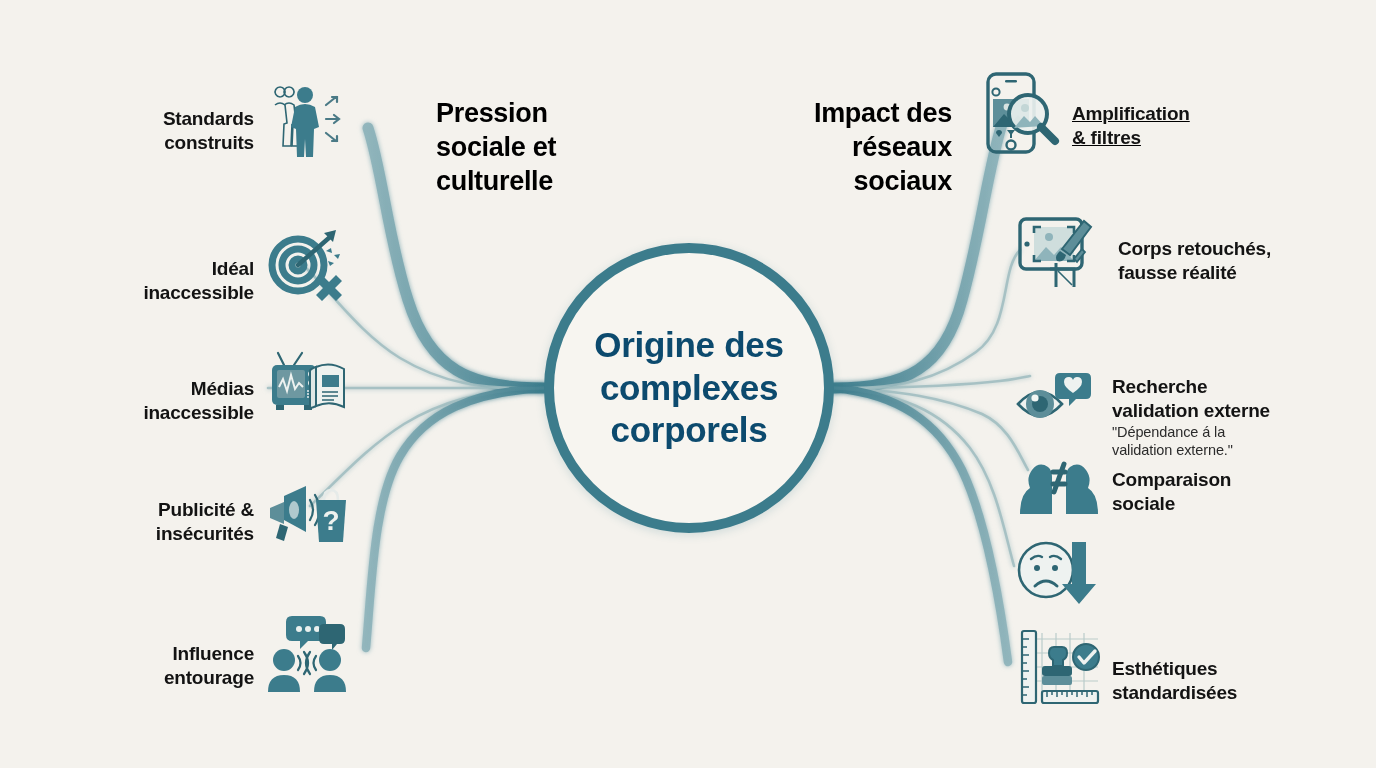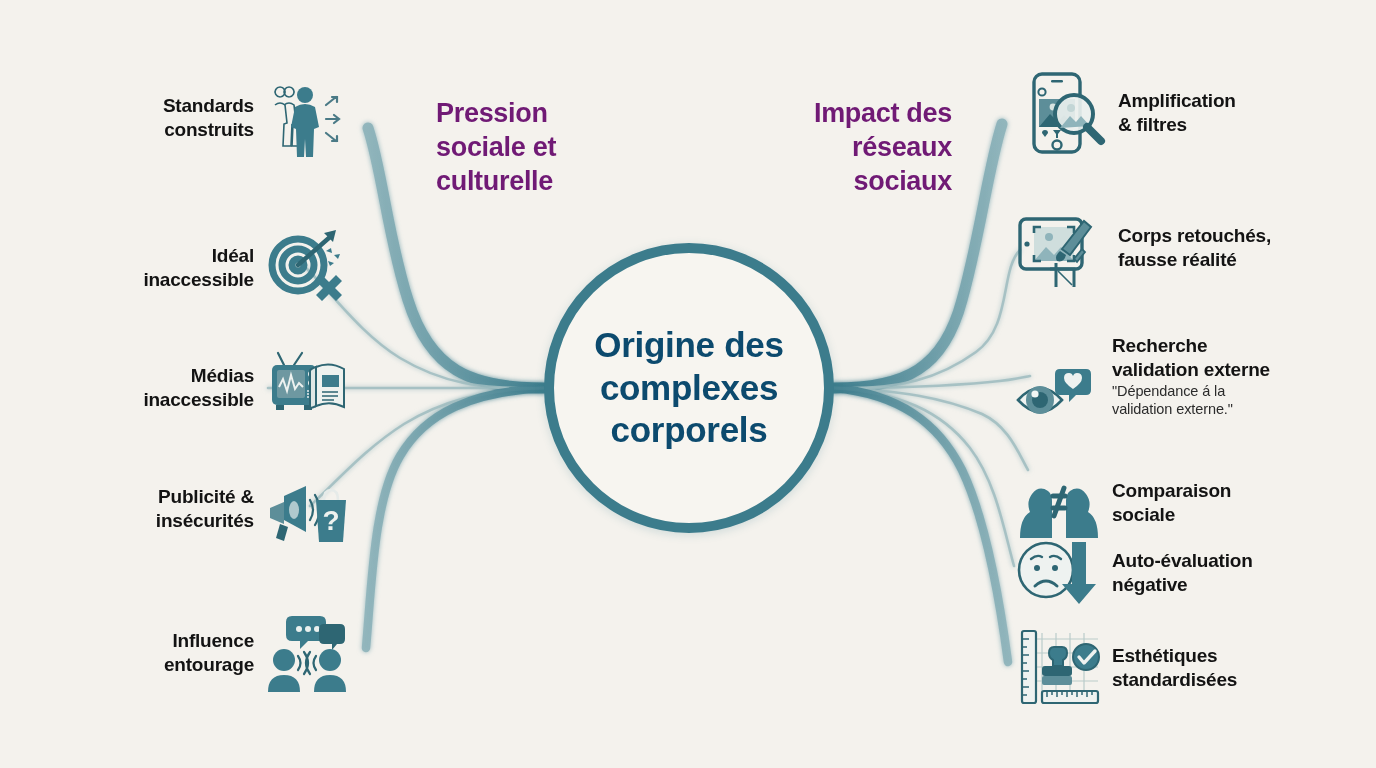--- a/index.html
+++ b/index.html
@@ -51,21 +51,21 @@
     letter-spacing: -0.3px;
     padding: 0 14px;
   }
 
   
   .branch-heading {
     position: absolute;
     font-size: 27px;
     font-weight: bold;
     line-height: 1.26;
-    color: #701a75;
+    color: #000000;
     letter-spacing: -0.3px;
     white-space: pre-line;
   }
   .branch-heading.left  { left: 436px; top: 96px;  text-align: left; }
   .branch-heading.right { right: 424px; top: 96px; text-align: right; }
 
   
   .leaf {
     position: absolute;
     display: flex;
@@ -75,20 +75,21 @@
   .leaf.left  { flex-direction: row; justify-content: flex-end; }
   .leaf.right { flex-direction: row; justify-content: flex-start; }
 
   .leaf-label {
     font-size: 19px;
     font-weight: bold;
     line-height: 1.25;
     color: #131313;
     white-space: pre-line;
     letter-spacing: -0.2px;
+    margin-top: 26px;
   }
   .leaf.left .leaf-label  { text-align: right; }
   .leaf.right .leaf-label { text-align: left; }
   .leaf-sub {
     display: block;
     font-size: 14.5px;
     font-weight: normal;
     line-height: 1.24;
     color: #2b2b2b;
     letter-spacing: -0.1px;
@@ -279,21 +280,21 @@
         <g stroke="#2e6673" stroke-width="2.2" fill="none" stroke-linecap="round">
           <path d="M34,46 q5,7 0,14"></path>
             <path d="M40,42 q8,11 0,22"></path>
           <path d="M52,46 q-5,7 0,14"></path>
             <path d="M46,42 q-8,11 0,22"></path>
         </g>
       </svg>
     </div>
   </div>
 
-  <div class="leaf right" style="left:1022px; top:70px; width:260px;">
+  <div class="leaf right" style="left:976px; top:70px; width:260px;text-decoration:underline;">
     <div class="leaf-icon">
       <svg viewBox="0 0 86 86">
         <rect x="12" y="4" width="46" height="78" rx="8" fill="none" stroke="#2e6673" stroke-width="3.4"></rect>
         <rect x="29" y="10" width="12" height="2.6" rx="1.3" fill="#2e6673"></rect>
         <circle cx="35" cy="75" r="4.5" fill="none" stroke="#2e6673" stroke-width="2.4"></circle>
         <circle cx="20" cy="22" r="3.6" fill="none" stroke="#2e6673" stroke-width="2"></circle>
         <rect x="17" y="29" width="36" height="28" fill="#5d8e99"></rect>
         <path d="M17,57 l11,-13 8,8 6,-7 11,12 z" fill="#2e6673"></path>
         <circle cx="31" cy="37" r="3.4" fill="#d8e3e1"></circle>
         <path d="M20,63 l3,4 3,-4 q0,-3 -3,-3 q-3,0 -3,3z" fill="#2e6673"></path>
@@ -328,40 +329,40 @@
         <g stroke="#2e6673" stroke-width="3" fill="none">
           <path d="M40,58 v24 M34,64 h24 M40,64 h18 v18"></path>
         </g>
         <path d="M42,66 l14,14" stroke="#2e6673" stroke-width="1.6"></path>
       </svg>
     </div>
     <div class="leaf-label">Corps retouchés,
 fausse réalité</div>
   </div>
 
-  <div class="leaf right" style="left:1016px; top:310px; width:300px;align-items:flex-end;">
+  <div class="leaf right" style="left:1016px; top:325px; width:300px;">
     <div class="leaf-icon">
       <svg viewBox="0 0 86 86">
         <path d="M2,43 q22,-24 44,0 q-22,24 -44,0z" fill="#eef2f0" stroke="#2e6673" stroke-width="2.6"></path>
         <circle cx="24" cy="43" r="14" fill="#5d8e99"></circle>
         <circle cx="24" cy="43" r="8" fill="#2e6673"></circle>
         <circle cx="19" cy="37" r="3.6" fill="#f2f6f4"></circle>
         <path d="M44,12 h26 q5,0 5,5 v16 q0,5 -5,5 h-10 l-7,7 v-7 h-9 q-5,0 -5,-5 v-16 q0,-5 5,-5z" fill="#3c7c8c"></path>
         <path d="M57,32 q-9,-6 -9,-11 q0,-5 5,-5 q3,0 4,3 q1,-3 4,-3 q5,0 5,5 q0,5 -9,11z" fill="#eef2f0"></path>
       </svg>
     </div>
     <div class="leaf-label">
       <span>Recherche
 validation externe</span>
       <span class="leaf-sub">"Dépendance á la
 validation externe."</span>
     </div>
   </div>
 
-  <div class="leaf right" style="left:1016px; top:460px; width:270px;">
+  <div class="leaf right" style="left:1016px; top:436px; width:270px;">
     <div class="leaf-icon">
       <svg viewBox="0 0 86 86">
         <path d="M4,78 q0,-20 10,-26 q-4,-10 2,-18 q7,-9 16,-3 q4,3 4,10 v37z" fill="#3c7c8c"></path>
         <path d="M82,78 q0,-20 -10,-26 q4,-10 -2,-18 q-7,-9 -16,-3 q-4,3 -4,10 v37z" fill="#3c7c8c"></path>
         <g stroke="#2e6673" stroke-width="5" stroke-linecap="round">
           <path d="M37,36 h12"></path>
             <path d="M37,48 h12"></path>
             <path d="M48,28 L38,56"></path>
         </g>
       </svg>
@@ -375,22 +376,20 @@
       <svg viewBox="0 0 86 86">
         <circle cx="30" cy="40" r="27" fill="#eef2f0" stroke="#2e6673" stroke-width="2.6"></circle>
         <circle cx="21" cy="38" r="3" fill="#2e6673"></circle>
         <circle cx="39" cy="38" r="3" fill="#2e6673"></circle>
         <path d="M15,29 q6,-5 11,-2" stroke="#2e6673" stroke-width="2.4" fill="none" stroke-linecap="round"></path>
         <path d="M45,29 q-6,-5 -11,-2" stroke="#2e6673" stroke-width="2.4" fill="none" stroke-linecap="round"></path>
         <path d="M19,56 q11,-10 22,0" stroke="#2e6673" stroke-width="3" fill="none" stroke-linecap="round"></path>
         <path d="M62,12 h14 v42 h10 l-17,20 -17,-20 h10z" fill="#3c7c8c" transform="translate(-6,0)"></path>
       </svg>
     </div>
-    <div class="leaf-label">Auto-évaluation
-négative</div>
   </div>
 
   <div class="leaf right" style="left:1016px; top:625px; width:290px;">
     <div class="leaf-icon">
       <svg viewBox="0 0 86 86">
         <g stroke="#b9ccca" stroke-width="1.2">
           <path d="M26,8 v62 M40,8 v62 M54,8 v62 M68,8 v62"></path>
           <path d="M20,14 h62 M20,28 h62 M20,42 h62 M20,56 h62"></path>
         </g>
         <rect x="6" y="6" width="14" height="72" rx="2" fill="#eef2f0" stroke="#2e6673" stroke-width="2.2"></rect>

